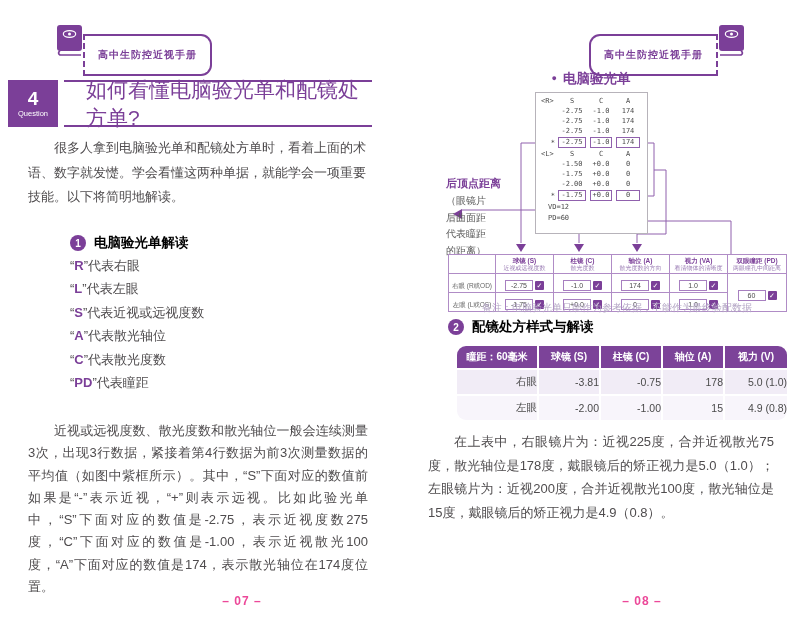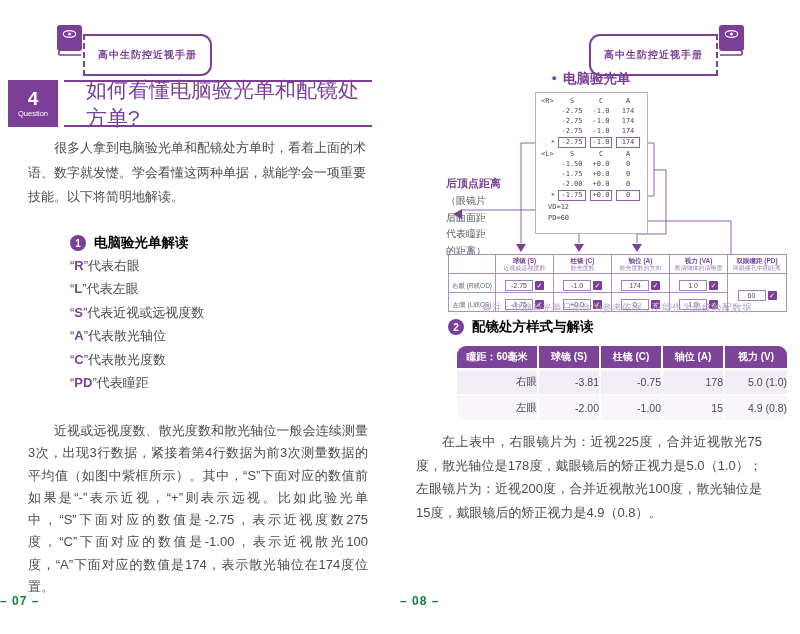--- a/index.html
+++ b/index.html
@@ -26,35 +26,35 @@
   .q-label{font-size:7.5px;line-height:9px;}
   .q-titlebox{position:absolute;left:64px;top:80px;width:308px;height:47px;
               border-top:2.5px solid #7b3f98;border-bottom:2.5px solid #7b3f98;
               display:flex;align-items:center;padding-left:22px;box-sizing:border-box;}
   .q-title{font-size:21px;font-weight:normal;color:#7b3f98;}
 
   
   .para{position:absolute;color:#4f4c4e;text-align:justify;text-indent:2em;font-size:13px;}
   .para1{left:28px;top:136px;width:338px;line-height:24.6px;}
   .para2{left:28px;top:420px;width:340px;line-height:22.3px;}
-  .para3{left:16px;top:430px;width:346px;line-height:23.5px;}
+  .para3{left:28px;top:430px;width:346px;line-height:23.5px;}
 
   
   .sec{position:absolute;display:flex;align-items:center;gap:8px;}
   .sec-badge{width:16px;height:16px;border-radius:50%;background:#7b3f98;color:#fff;
              font-size:10px;font-weight:bold;display:flex;align-items:center;justify-content:center;}
   .sec-title{font-size:13.5px;font-weight:bold;color:#000000;}
 
   
   .legend{position:absolute;left:70px;top:254px;}
   .legend-item{height:23.4px;line-height:23.4px;font-size:13px;color:#4f4c4e;}
   .legend-item .term{color:#7b3f98;font-weight:bold;}
 
-  .pagenum{position:absolute;top:594px;width:100%;text-align:left;
-           font-size:12px;font-weight:bold;color:#15803d;letter-spacing:1px;}
+  .pagenum{position:absolute;top:594px;width:100%;text-align:center;
+           font-size:12px;font-weight:bold;color:#ec4899;letter-spacing:1px;padding-left:42px;}
 
   
   .sheet-title{position:absolute;left:0;top:70px;width:382px;text-align:center;
                font-size:13.5px;font-weight:bold;color:#7b3f98;}
   .sheet-title .bullet{font-size:9px;vertical-align:2px;margin-right:6px;}
   .sheet{position:absolute;left:135px;top:92px;width:113px;height:142px;
          border:1px solid #b7b3ba;box-sizing:border-box;padding:3px 0 0 4px;
          font-family:"DejaVu Sans Mono",monospace;color:#4a4a4a;background:#fff;}
   .srow{display:flex;height:10px;align-items:center;font-size:7px;}
   .srow.avg{height:13px;}

